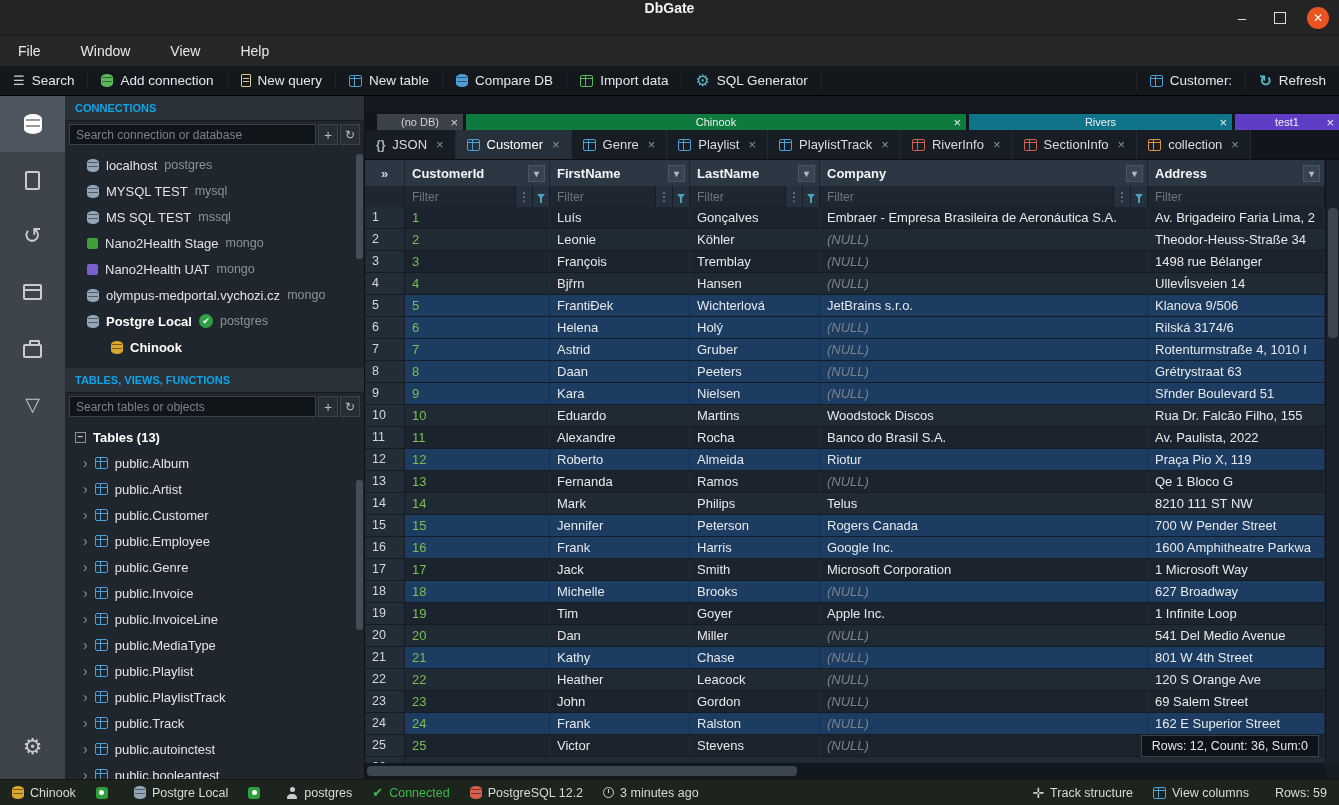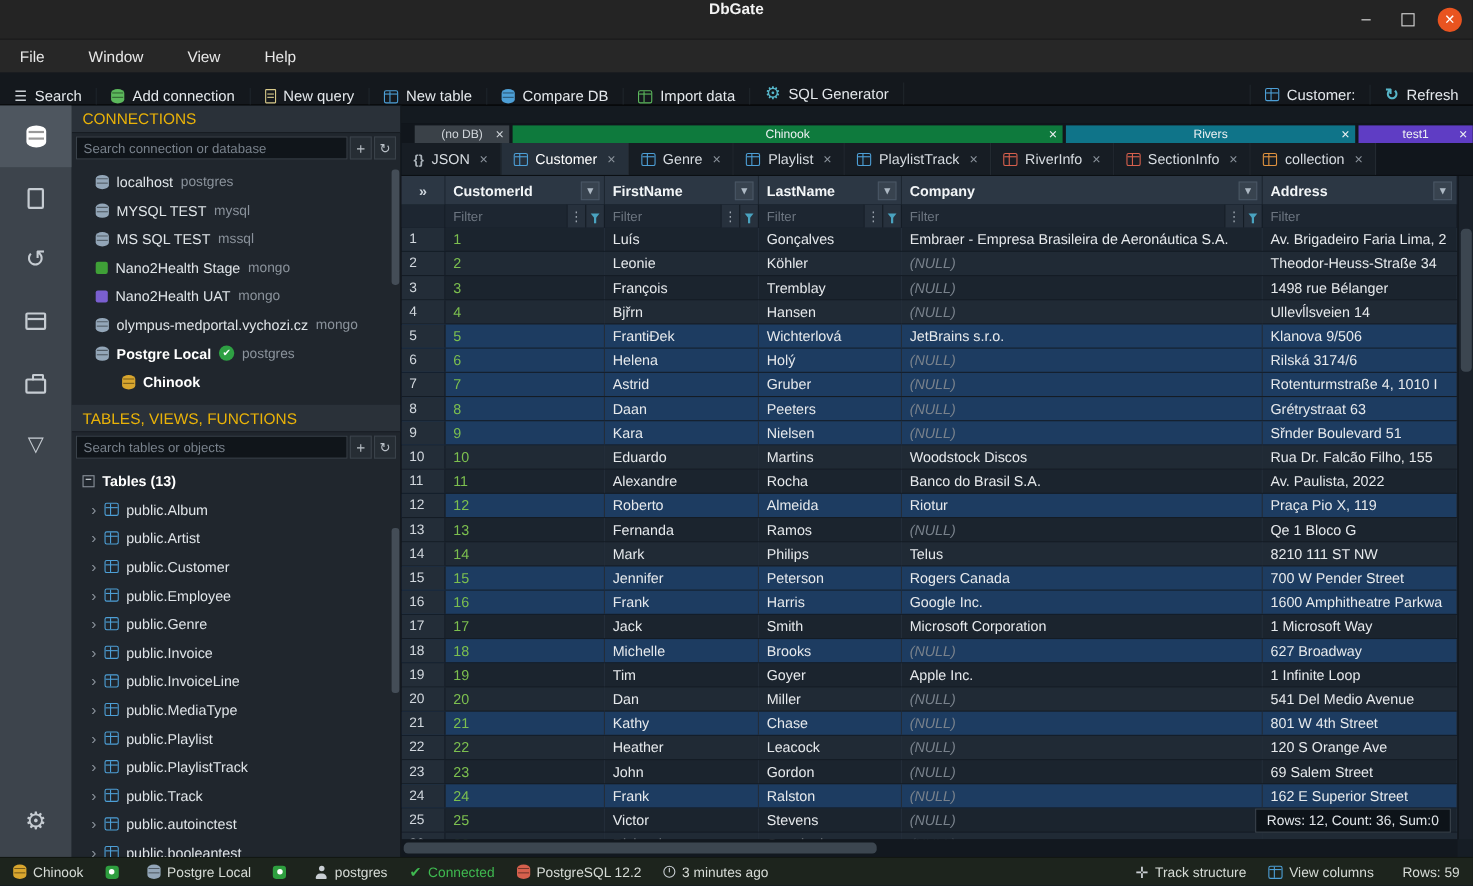--- a/index.html
+++ b/index.html
@@ -14,21 +14,21 @@
   .wc-min::before { content:"–"; font-size:15px; }
   .wc-max::before { content:""; width:10px; height:10px; border:1.5px solid #d9d9d9; display:block; }
   .wc-close { border-radius:50%; background:#e95420; }
   .wc-close::before { content:"✕"; color:#fff; font-size:12px; }
 
   
   .menubar { height:30px; background:#272727; display:flex; align-items:center; padding:0 8px; gap:20px; }
   .menu-item { padding:3px 10px; color:#e8e8e8; font-size:14px; border-radius:3px; }
 
   
-  .toolbar { height:30px; background:#14181d; display:flex; align-items:flex-end; border-bottom:1px solid #000; }
+  .toolbar { height:30px; background:#14181d; display:flex; align-items:center; border-bottom:1px solid #000; }
   .tb-btn { display:flex; align-items:center; gap:7px; padding:0 13px; color:#e4e8ec; font-size:13.5px; border-right:1px solid #1f252b; white-space:nowrap; }
   .tb-right .tb-btn { border-right:none; border-left:1px solid #1f252b; }
   .tb-spacer { flex:1; }
   .tb-right { display:flex; }
 
   
   .ic { display:inline-flex; align-items:center; justify-content:center; flex:none; }
   .v-menu::before { content:"☰"; font-size:13px; color:#c9ced3; }
   .v-gear::before { content:"⚙"; font-size:16px; color:#57b6c9; }
   .v-refresh::before { content:"↻"; font-size:15px; color:#57b6c9; font-weight:bold; }
@@ -83,21 +83,21 @@
   .ib-archive { width:19px; height:16px; border:2px solid currentColor; border-radius:2px; position:relative; }
   .ib-archive::before { content:""; position:absolute; left:0; right:0; top:3px; border-top:2px solid currentColor; }
   .ib-case { width:19px; height:14px; border:2px solid currentColor; border-radius:2px; position:relative; margin-top:5px; }
   .ib-case::before { content:""; position:absolute; top:-6px; left:4px; width:7px; height:4px; border:2px solid currentColor; border-bottom:none; border-radius:2px 2px 0 0; }
   .ib-filter::before { content:"▽"; font-size:19px; }
   .ib-gear { position:absolute; bottom:10px; left:0; width:65px; height:44px; display:flex; align-items:center; justify-content:center; color:#c6ccd2; }
   .ib-gear::before { content:"⚙"; font-size:22px; }
 
   
   .sidepanel { width:300px; background:#20262d; border-right:1px solid #0e1216; display:flex; flex-direction:column; overflow:hidden; flex:none; }
-  .panel-header { height:25px; background:#2a3139; color:#eab308; font-weight:normal; font-size:14px; display:flex; align-items:center; padding:0 10px; flex:none; border-bottom:1px solid #171c22; }
+  .panel-header { height:25px; background:#2a3139; color:#0ea5e9; font-weight:bold; font-size:11px; display:flex; align-items:center; padding:0 10px; flex:none; border-bottom:1px solid #171c22; }
   .search-row { display:flex; align-items:center; padding:3px 4px; gap:2px; flex:none; }
   .search-input { flex:1; height:21px; background:#10151a; border:1px solid #3a424a; color:#cfd4d9; font-size:12px; padding:0 6px; font-family:inherit; min-width:0; }
   .search-input::placeholder { color:#79828c; }
   .search-btn { width:20px; height:21px; background:#262d34; border:1px solid #3a424a; color:#b8bfc6; display:flex; align-items:center; justify-content:center; }
   .btn-plus::before { content:"+"; font-size:14px; }
   .btn-reload::before { content:"↻"; font-size:12px; }
 
   .conn-list { padding:4px 0 8px; position:relative; flex:none; }
   .conn-item { height:26px; display:flex; align-items:center; gap:7px; padding-left:22px; font-size:13px; color:#dfe4e8; }
   .conn-item.nested { padding-left:46px; }

